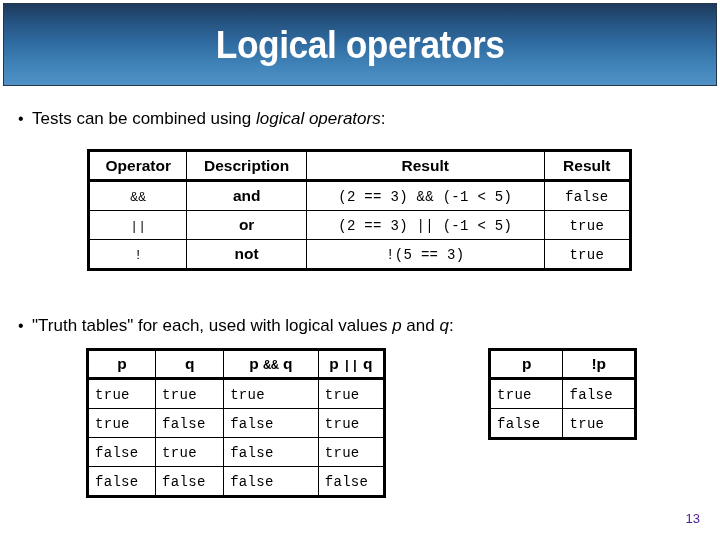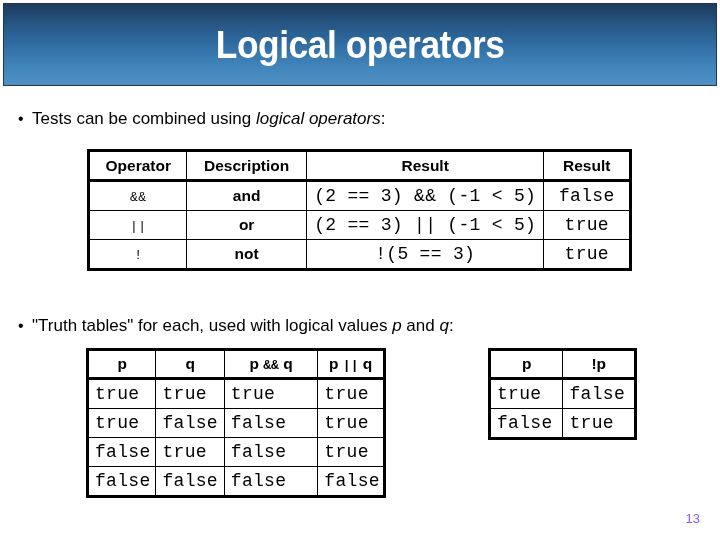--- a/index.html
+++ b/index.html
@@ -98,21 +98,21 @@
     height: 28px;
     font-size: 15.5px;
   }
   #operators-table .col-operator { width: 97px; }
   #operators-table .col-description { width: 119px; }
   #operators-table .col-example { width: 240px; }
   #operators-table .col-result { width: 85px; margin-left: 44px; }
   #operators-table .desc-cell { font-weight: bold; }
   .mono {
     font-family: "Liberation Mono", "DejaVu Sans Mono", monospace;
-    font-size: 18px;
+    font-size: 14px;
     letter-spacing: 0.3px;
   }
   #operators-table .op-cell .mono { font-size: 13px; }
 
   
   #truth-table {
     left: 88px;
     top: 350px;
     width: 296px;
     outline: 3px solid #000000;
@@ -160,21 +160,21 @@
   }
   #negation-table .col-np { width: 72px; }
   #negation-table .col-nnp { width: 71px; }
 
   
   #slide-number {
     position: absolute;
     right: 20px;
     top: 511px;
     font-size: 13px;
-    color: #8b5cf6;
+    color: #4c1d95;
   }
 </style>
 </head>
 <body>
 
 <div class="title-banner">
   <div class="title-text">Logical operators</div>
 </div>
 
 <div class="bullet-line" id="bullet-1">

